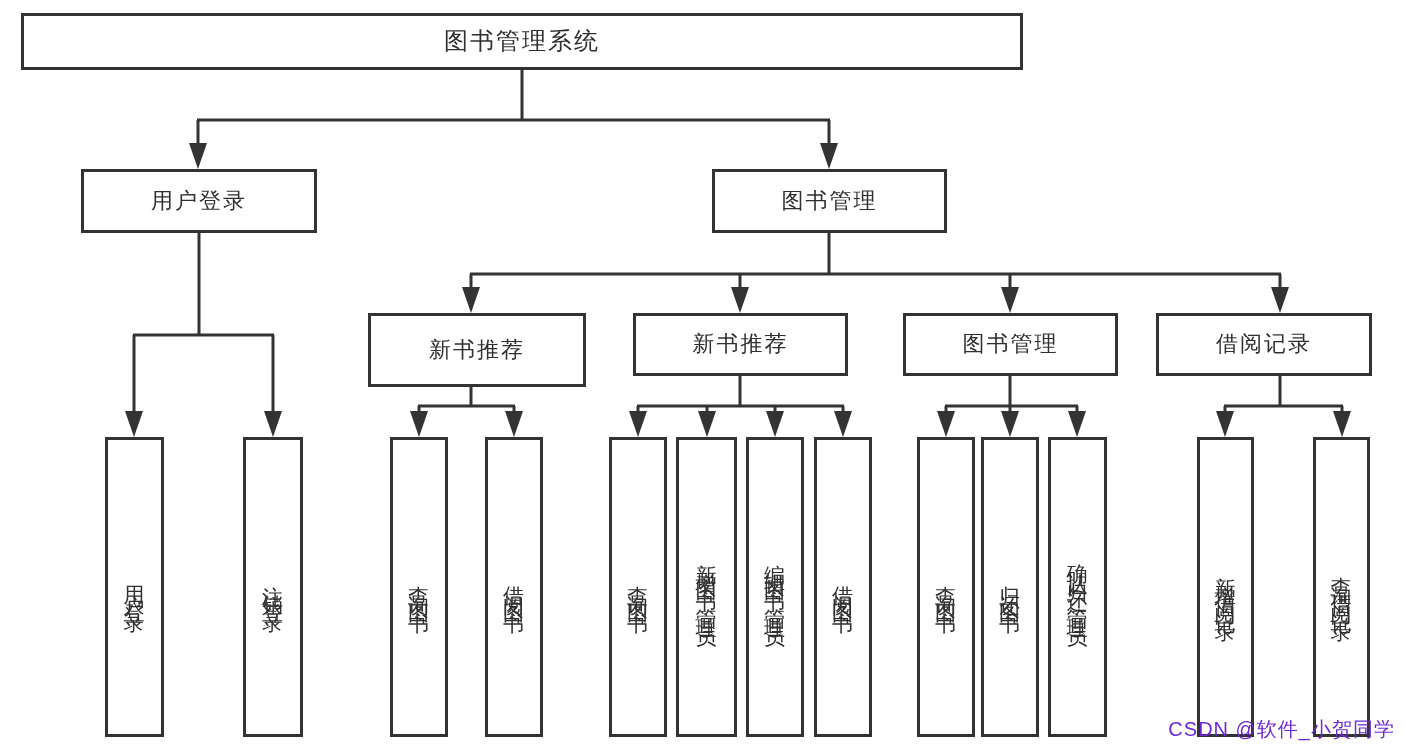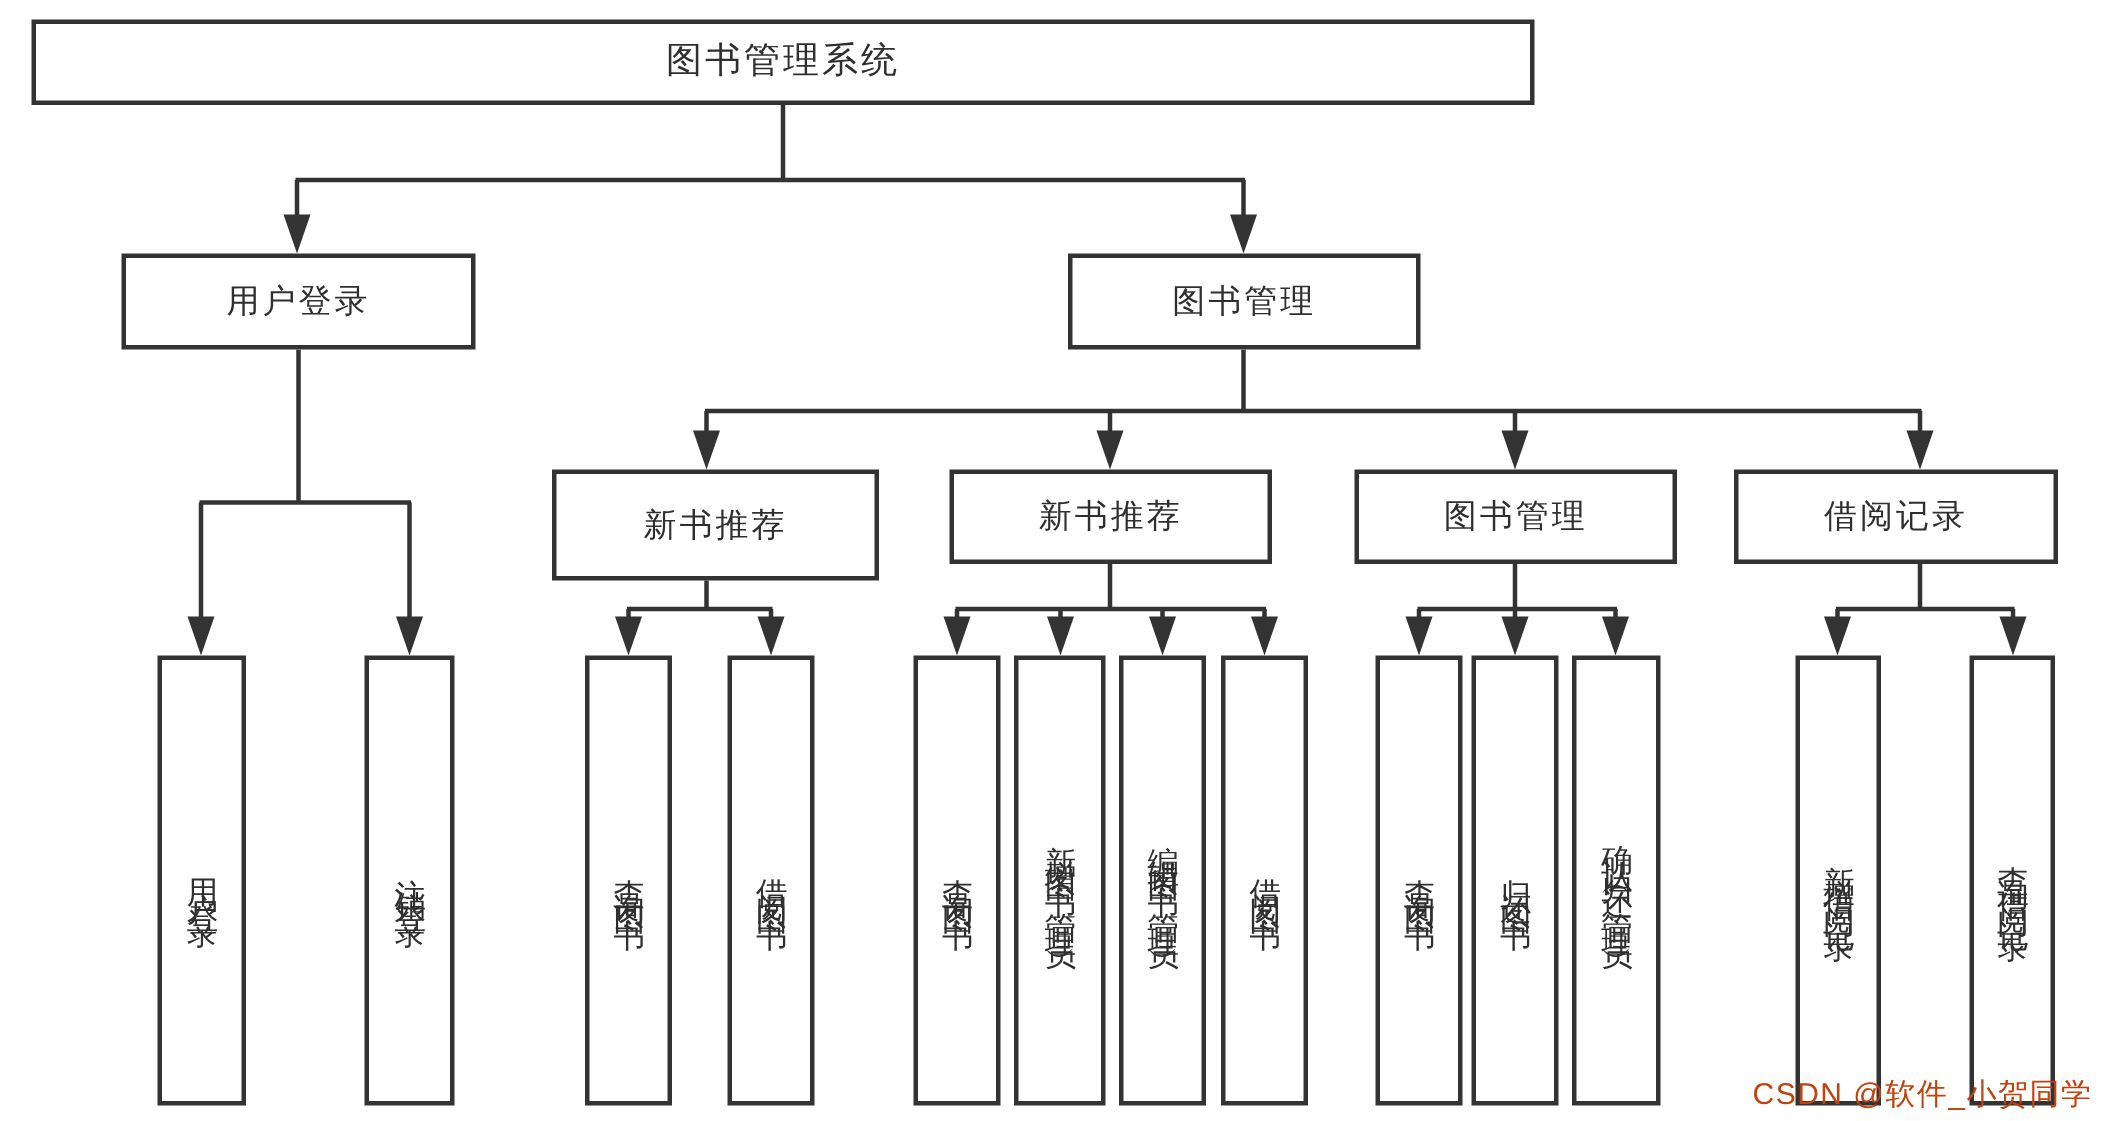--- a/index.html
+++ b/index.html
@@ -28,21 +28,21 @@
   .box.root-box{font-size:24px;}
   .box.v span{
     writing-mode:vertical-rl;
     letter-spacing:9px;
     font-size:21px;
   }
   .watermark{
     position:absolute;
     right:10px;
     bottom:4px;
-    color:#c2410c;
+    color:#6d28d9;
     font-size:20px;
     letter-spacing:1px;
     white-space:nowrap;
   }
 </style>
 </head>
 <body>
 
 <div class="canvas">
 

